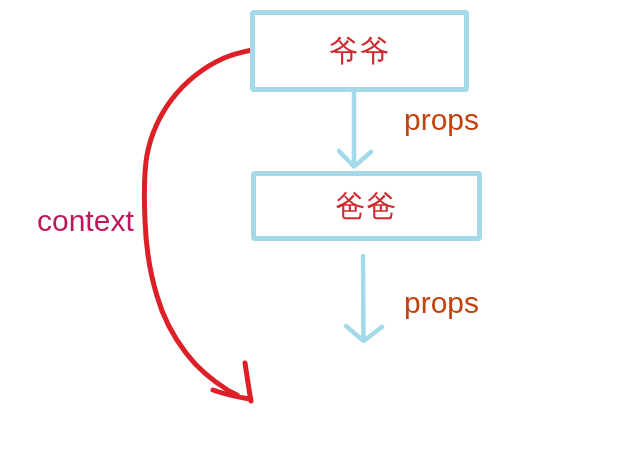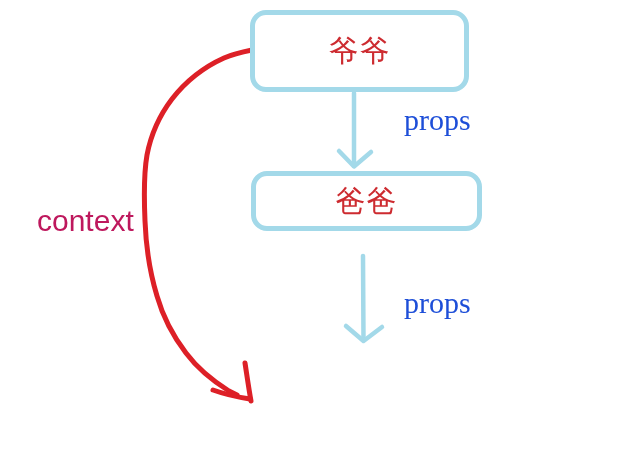--- a/index.html
+++ b/index.html
@@ -12,40 +12,40 @@
     position: relative;
     width: 617px;
     height: 459px;
     background: #ffffff;
     overflow: hidden;
   }
   .node {
     position: absolute;
     box-sizing: border-box;
     border: 5px solid #a3d9e9;
-    border-radius: 16px;
+    border-radius: 4px;
     background: #ffffff;
     display: flex;
     align-items: center;
     justify-content: center;
     color: #cd2b30;
     font-size: 30px;
     letter-spacing: 1px;
   }
   .node-grandfather { left: 250px; top: 10px;  width: 219px; height: 82px; }
-  .node-father      { left: 251px; top: 171px; width: 231px; height: 60px; text-align: center; }
+  .node-father      { left: 251px; top: 171px; width: 231px; height: 70px; text-align: center; }
   .node-son         { left: 253px; top: 346px; width: 234px; height: 82px; }
 
   .edge-label {
     position: absolute;
     font-size: 30px;
     line-height: 1.1;
     white-space: nowrap;
   }
-  .props-label { color: #1d4ed8; font-family: Liberation Serif, serif; }
+  .props-label { color: #c2410c; }
   .props-label-top    { left: 404px; top: 103px; }
   .props-label-bottom { left: 404px; top: 286px; }
   .context-label {
     color: #be185d;
     left: 37px; top: 204px;
   }
   svg.arrow-layer {
     position: absolute;
     left: 0; top: 0;
     width: 617px; height: 459px;

